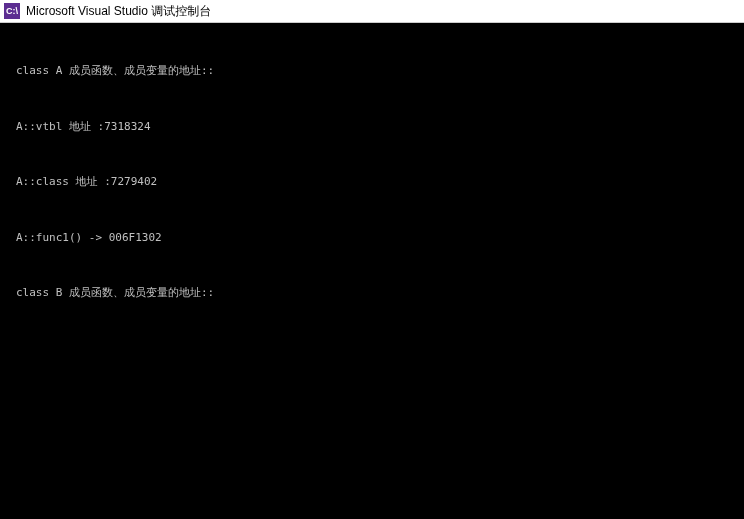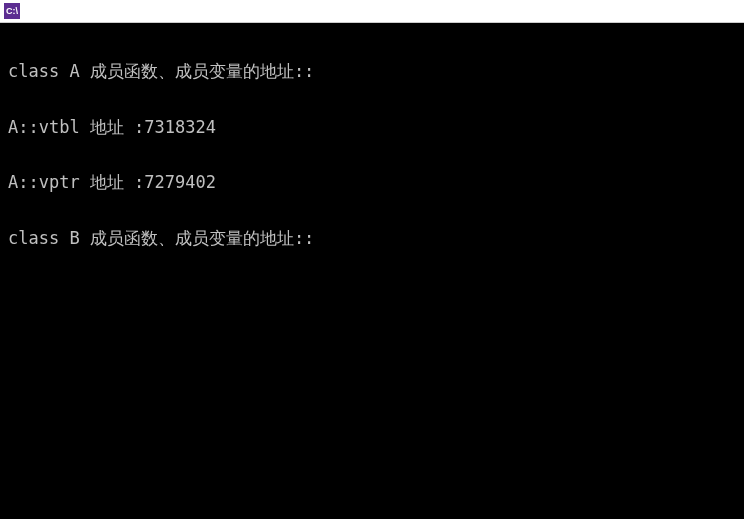--- a/index.html
+++ b/index.html
@@ -37,46 +37,48 @@
       font-size: 9px;
       font-weight: bold;
       font-family: "Segoe UI", sans-serif;
     }
     .window-title {
       white-space: nowrap;
     }
     .console-area {
       background: #000;
       color: #c0c0c0;
-      font-size: 17px;
+      font-size: 11px;
       line-height: 18.5px;
-      padding: 2px 8px;
+      padding: 2px 16px;
       height: calc(519px - 23px);
       overflow: hidden;
       white-space: pre;
       font-family: "NSimSun", "SimSun", "Consolas", monospace;
       border-radius: 21px;
     }
     .console-line {
       white-space: pre;
     }
   </style>
 </head>
 <body>
 
 <div class="title-bar">
   <div class="app-icon">
     <span>C:\</span>
   </div>
+  <div class="window-title">Microsoft Visual Studio 调试控制台</div>
 </div>
 
 <div class="console-area">
   <div class="console-line">class A 成员函数、成员变量的地址::</div>
   <div class="console-line">A::vtbl 地址 :7318324</div>
-  <div class="console-line">A::vptr 地址 :7279402</div>
+  <div class="console-line">A::class 地址 :7279402</div>
+  <div class="console-line">A::func1() -&gt; 006F1302</div>
   <div class="console-line">class B 成员函数、成员变量的地址::</div>
   
   
   
   
   
   
   
   
   

